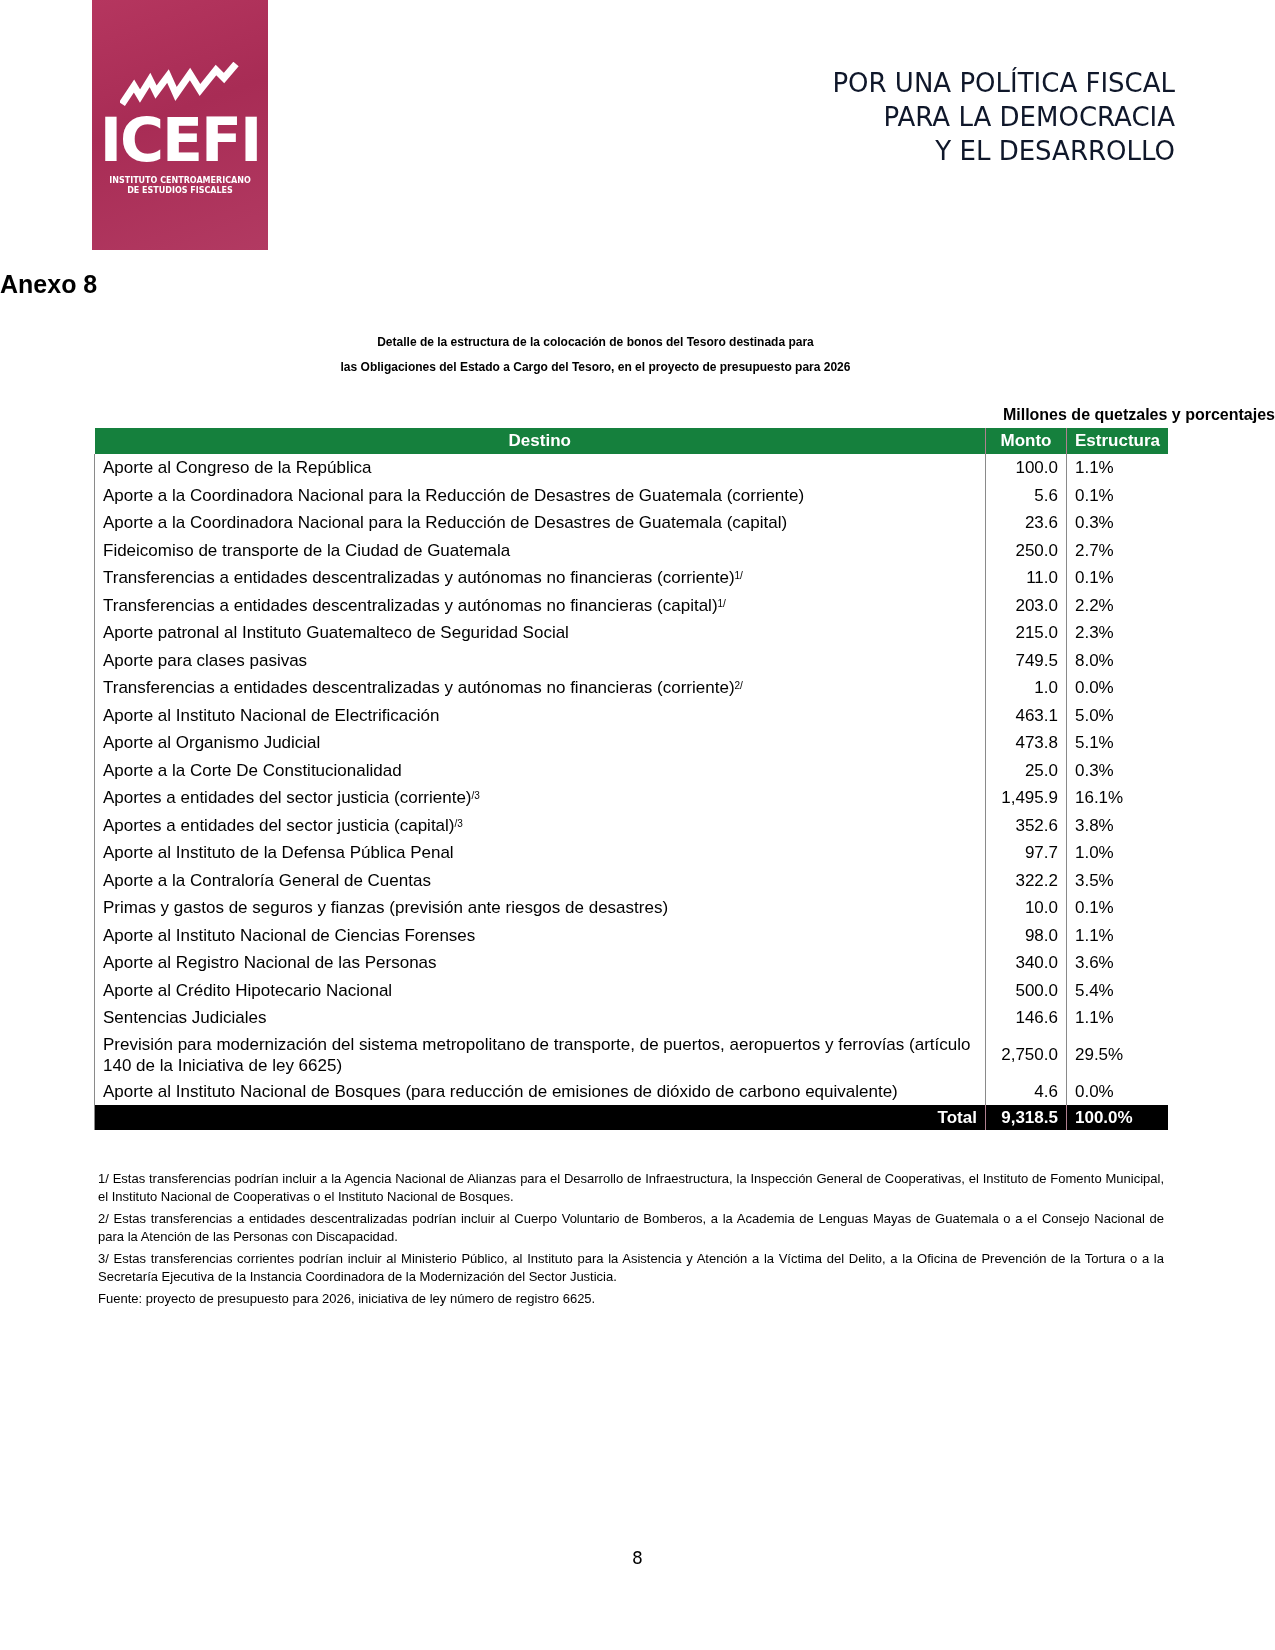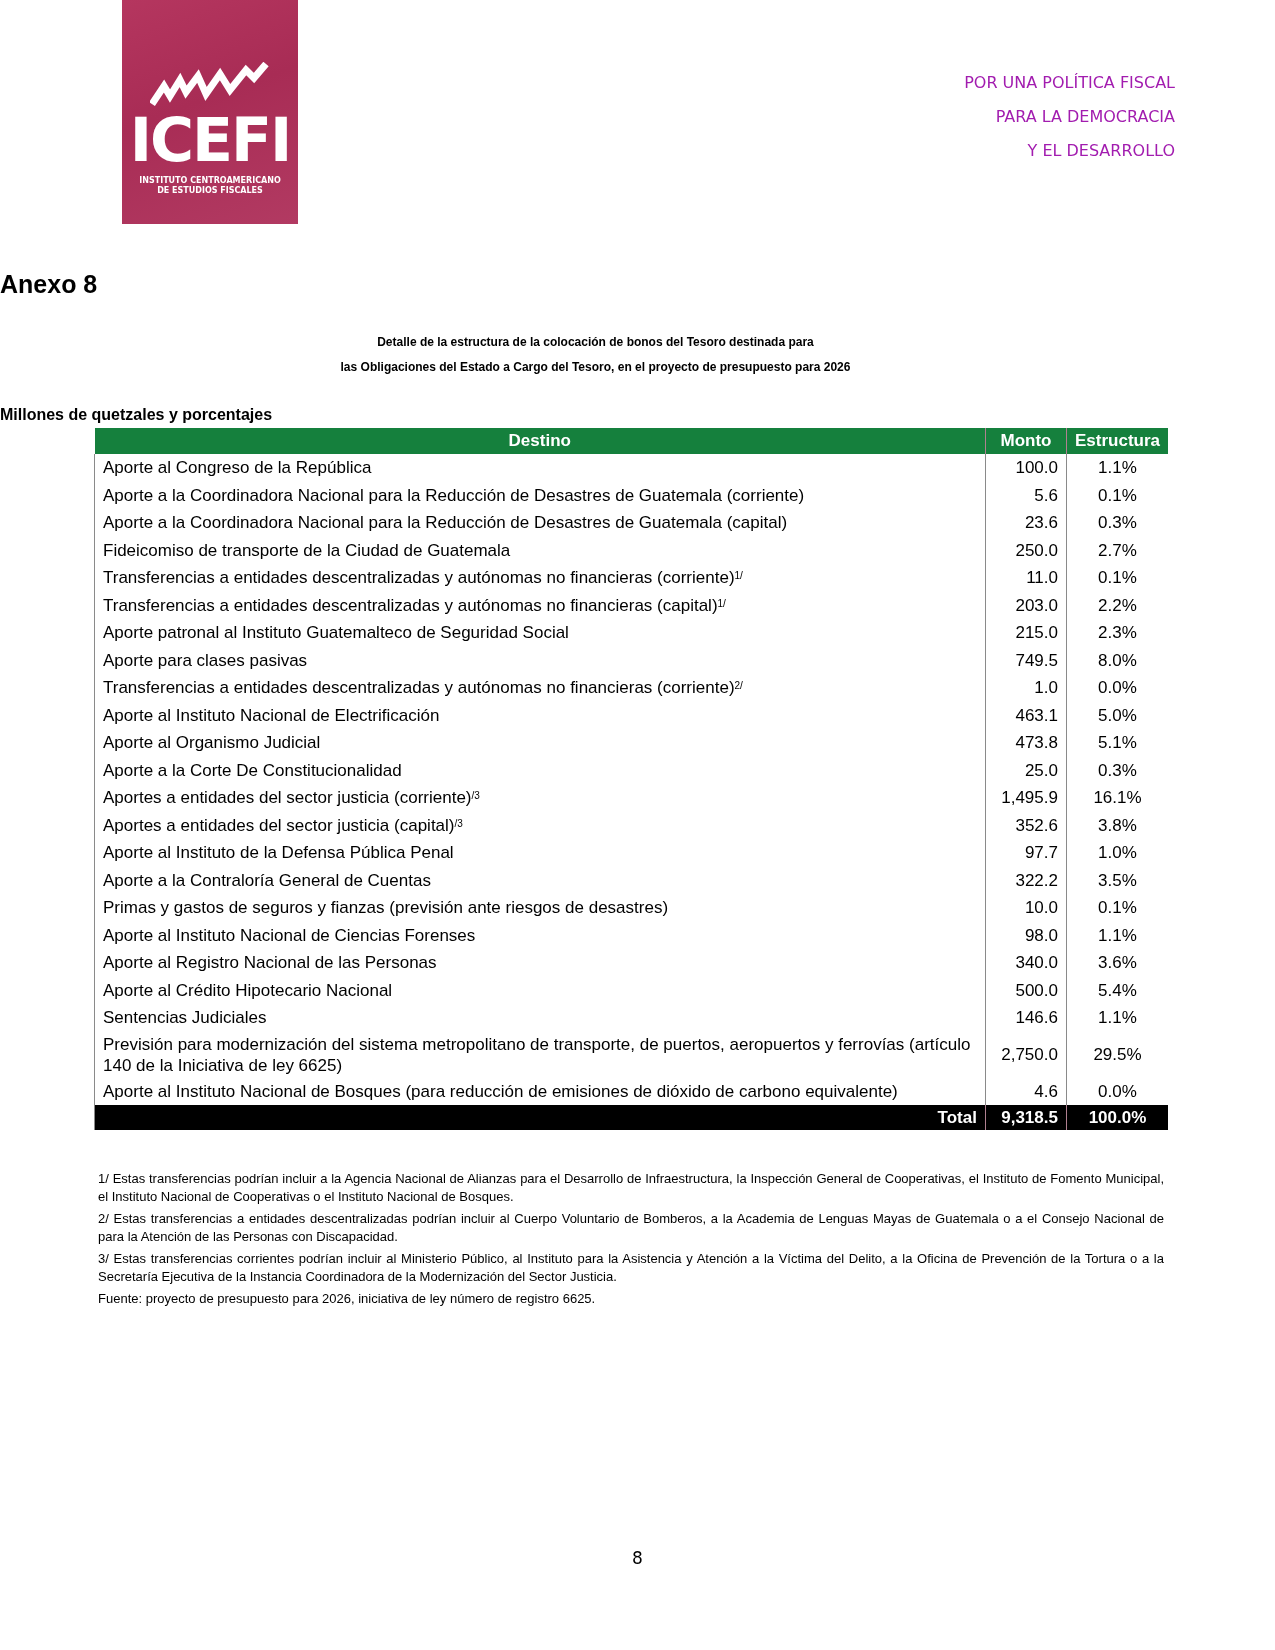--- a/index.html
+++ b/index.html
@@ -1,43 +1,43 @@
 <!DOCTYPE html>
 <html><head>
 <meta charset="utf-8">
 <style>
   html, body { margin: 0; padding: 0; background: #ffffff; }
   body { width: 1275px; height: 1650px; position: relative; overflow: hidden;
          font-family: "Liberation Sans", sans-serif; color: #000; }
-  .logo { position: absolute; left: 92px; top: 0; width: 176px; height: 224px;
-          background: linear-gradient(160deg, #b5365f 0%, #a82c55 45%, #b23a62 100%); margin-left: 30px; }
+  .logo { position: absolute; left: 92px; top: 0; width: 176px; height: 250px;
+          background: linear-gradient(160deg, #b5365f 0%, #a82c55 45%, #b23a62 100%); }
   .logo svg { position: absolute; left: 28px; top: 62px; }
   .logo .brand { position: absolute; left: 0; width: 100%; top: 110px; text-align: center;
                  color: #fff; font-family: "DejaVu Sans", sans-serif; font-weight: bold;
                  font-size: 60px; letter-spacing: -2px; line-height: 60px; }
   .logo .sub { position: absolute; left: 0; width: 100%; top: 176px; text-align: center;
                color: #fff; font-family: "DejaVu Sans", sans-serif; font-weight: bold;
                font-size: 8px; line-height: 10px; }
-  .slogan { position: absolute; right: 100px; top: 66px; text-align: right; color: #a21caf;
-            font-family: "DejaVu Sans", sans-serif; font-size: 16px; line-height: 34px; }
+  .slogan { position: absolute; right: 100px; top: 66px; text-align: right; color: #0f172a;
+            font-family: "DejaVu Sans", sans-serif; font-size: 26px; line-height: 34px; }
   .slogan div { white-space: nowrap; }
   .annex-title { position: absolute; top: 270px; left: 0; width: 1275px; text-align: left;
                  font-size: 25px; font-weight: bold; }
   .subtitle { position: absolute; top: 330px; left: 8px; width: 1175px; text-align: center;
               font-size: 12px; font-weight: bold; line-height: 25px; }
-  .units { position: absolute; top: 406px; left: 0; width: 1275px; text-align: left;
+  .units { position: absolute; top: 406px; left: 0; width: 1275px; text-align: right;
            font-size: 16px; font-weight: bold; }
   table.main { position: absolute; left: 94px; top: 428px; width: 1074px;
                border-collapse: collapse; font-size: 17px; }
   table.main th { background: #15803d; color: #fff; font-weight: bold; height: 26px;
                   padding: 0 8px; border-left: 1px solid #b08090; }
   table.main th:first-child { border-left: none; }
   table.main td { height: 27.5px; padding: 0 8px; line-height: 21px; }
   table.main td.num { text-align: right; border-left: 1px solid #8a8a8a; width: 64px; }
-  table.main td.pct { text-align: center; border-left: 1px solid #8a8a8a; width: 82px; }
+  table.main td.pct { text-align: left; border-left: 1px solid #8a8a8a; width: 82px; }
   table.main tr.body td:first-child { border-left: 1px solid #8a8a8a; }
   table.main tr.tall td { height: 46px; }
   table.main tr.total td { background: #000000; color: #fff; font-weight: bold;
                            border-left: 1px solid #b08090; height: 25px; }
   table.main tr.total td:first-child { text-align: right; border-left: 1px solid #8a8a8a; }
   sup { font-size: 10px; vertical-align: top; position: relative; top: -2px; }
   .notes { position: absolute; left: 94px; top: 1166px; width: 1074px; font-size: 13px;
            line-height: 18px; text-align: justify; }
   .notes p { margin: 4px; }
   .pagenum { position: absolute; top: 1548px; left: 0; width: 1275px; text-align: center;

